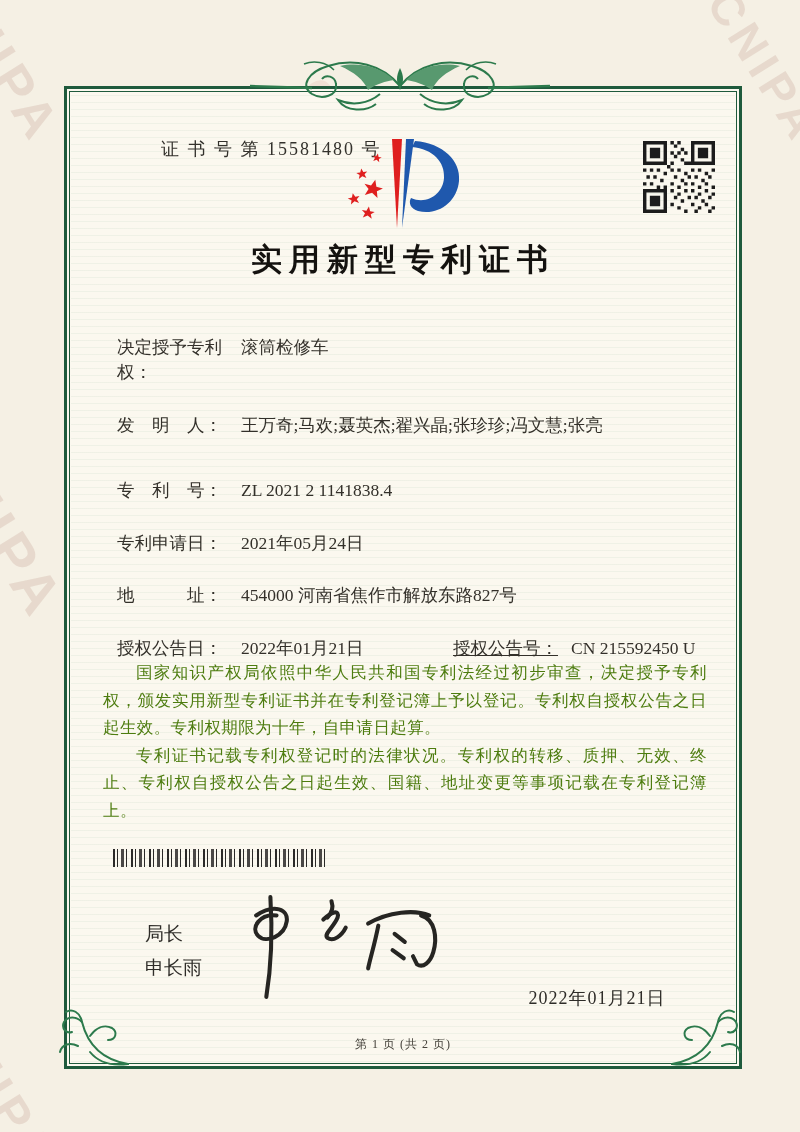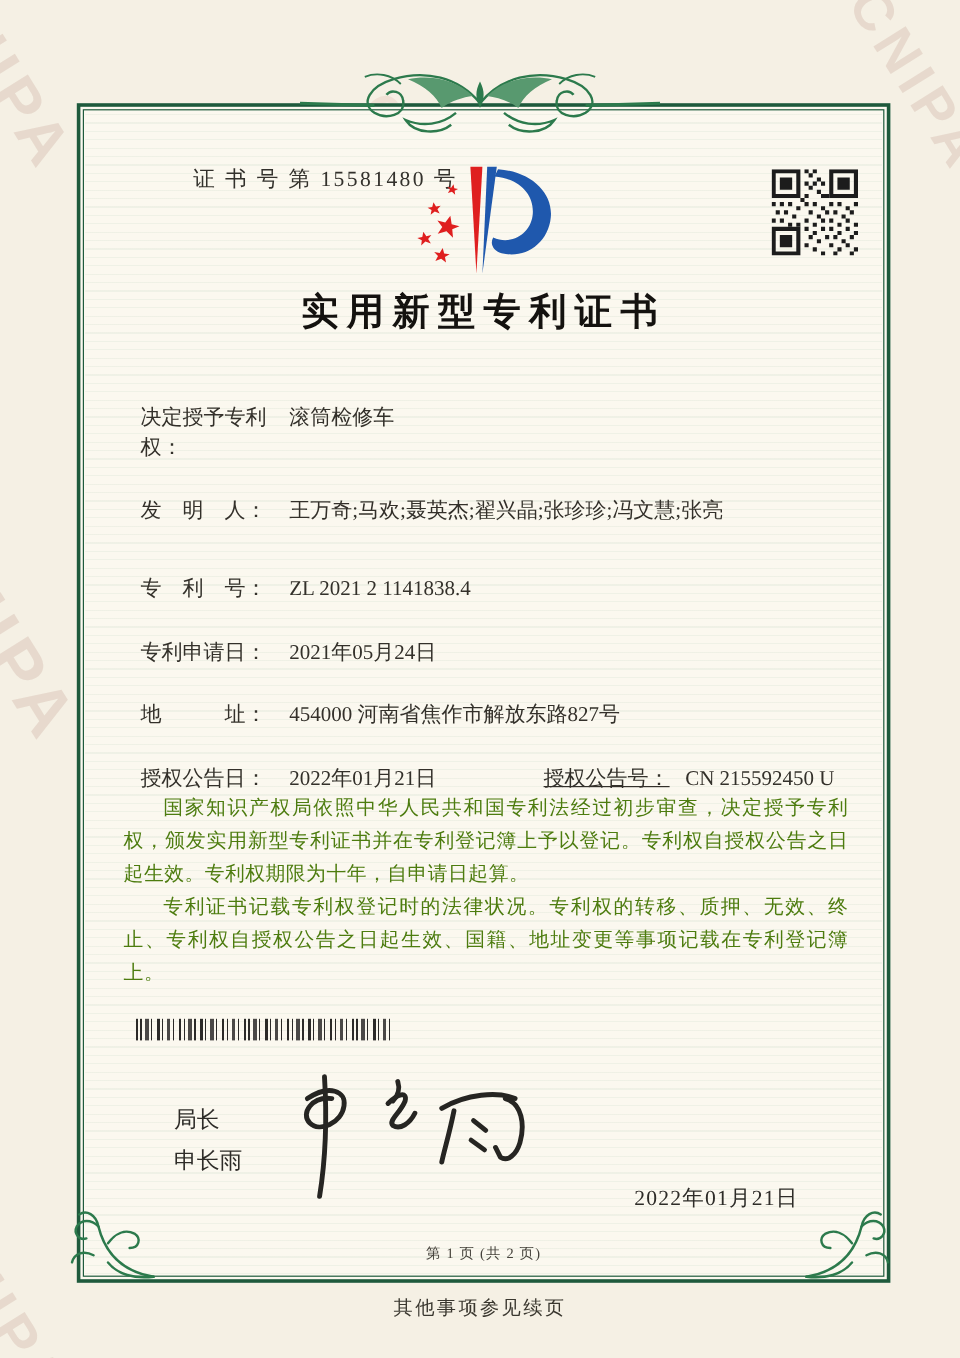--- a/index.html
+++ b/index.html
@@ -181,14 +181,13 @@
   <svg class="corner bl" width="80" height="80" viewBox="0 0 80 80">
     <g fill="none" stroke="#2c7a4c" stroke-width="2" stroke-linecap="round">
       <path d="M4 62 C28 58 44 44 50 20 C52 10 60 6 66 10"></path>
       <path d="M50 20 C56 14 64 14 68 20 C71 26 66 32 60 30"></path>
       <path d="M4 62 C20 64 34 60 42 50"></path>
       <path d="M42 34 C36 26 28 22 20 26 C14 30 16 38 24 38"></path>
       <path d="M54 44 C62 40 70 42 72 50"></path>
     </g>
   </svg>
 
-  <div class="footer-note">其他事项参见续页</div>
 </div>
 
 </body></html>

